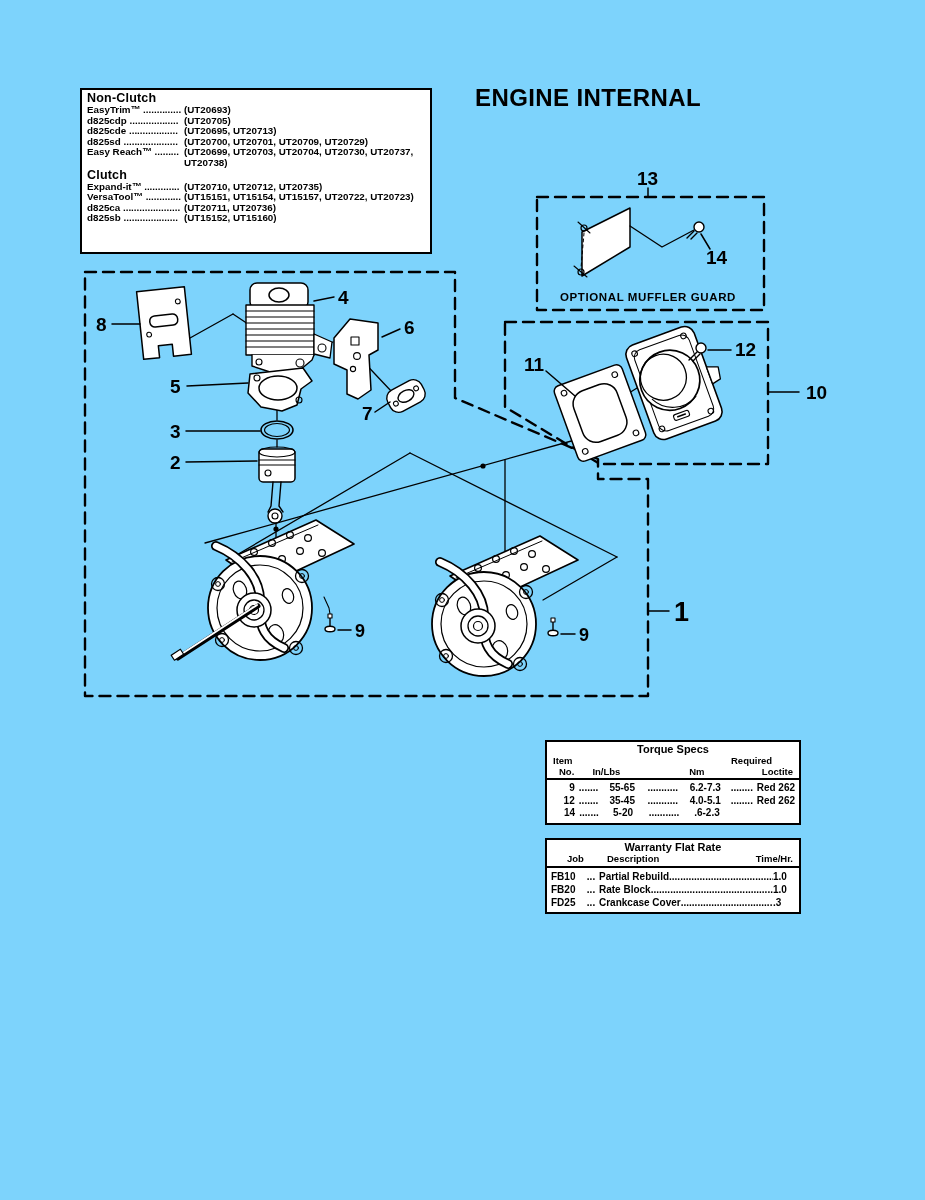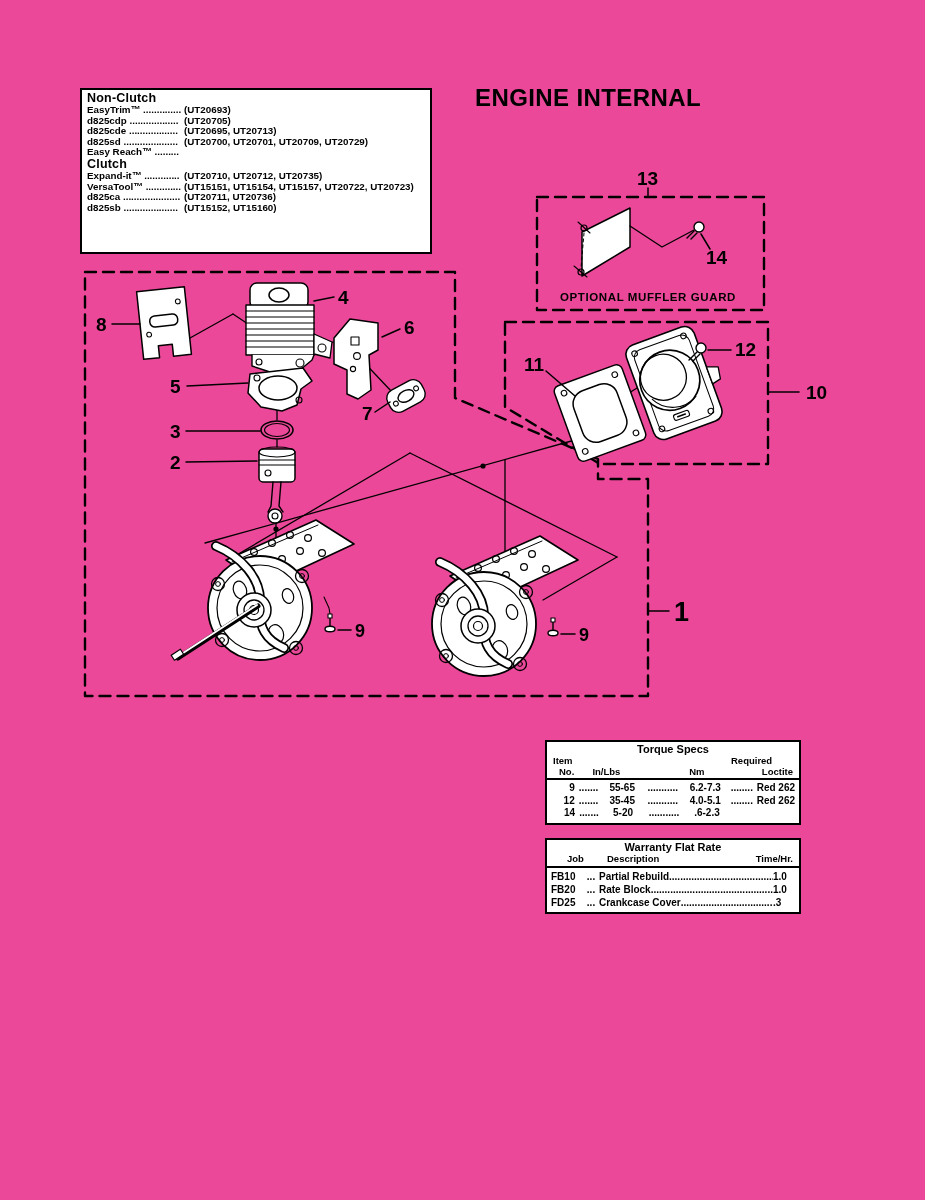--- a/index.html
+++ b/index.html
@@ -1,16 +1,16 @@
 <!DOCTYPE html>
 <html><head>
 <meta charset="utf-8">
 <style>
   html,body{margin:0;padding:0;background:#888;}
-  #page{position:relative;width:925px;height:1200px;background:#ec4899;overflow:hidden;
+  #page{position:relative;width:925px;height:1200px;background:#7dd3fc;overflow:hidden;
         font-family:"Liberation Sans",sans-serif;color:#000;}
   
   #models-box{position:absolute;left:80px;top:88px;width:340px;height:160px;
               border:2px solid #000;padding:2px 3px 0 5px;overflow:hidden;background:#fff;}
   .m-header{font-size:12.5px;font-weight:bold;line-height:13px;letter-spacing:.2px;}
   .m-row{display:flex;font-size:9.8px;font-weight:bold;line-height:10.6px;}
   .m-name{flex:none;width:97px;white-space:nowrap;overflow:hidden;}
   .m-parts{flex:1;white-space:pre;}
   
   #page-title{position:absolute;left:475px;top:84px;font-size:24px;font-weight:bold;
@@ -67,20 +67,22 @@
     <div class="m-row">
       <span class="m-name"><span>d825cde</span><span> ..................</span></span>
       <span class="m-parts">(UT20695, UT20713)</span>
       </div>
     <div class="m-row">
       <span class="m-name"><span>d825sd</span><span> ....................</span></span>
       <span class="m-parts">(UT20700, UT20701, UT20709, UT20729)</span>
       </div>
     <div class="m-row">
       <span class="m-name"><span>Easy Reach™</span><span> .........</span></span>
+      <span class="m-parts">(UT20699, UT20703, UT20704, UT20730, UT20737,
+UT20738)</span>
       </div>
     <div class="m-header">Clutch</div>
     <div class="m-row">
       <span class="m-name"><span>Expand-it™</span><span> .............</span></span>
       <span class="m-parts">(UT20710, UT20712, UT20735)</span>
       </div>
     <div class="m-row">
       <span class="m-name"><span>VersaTool™</span><span> .............</span></span>
       <span class="m-parts">(UT15151, UT15154, UT15157, UT20722, UT20723)</span>
       </div>

